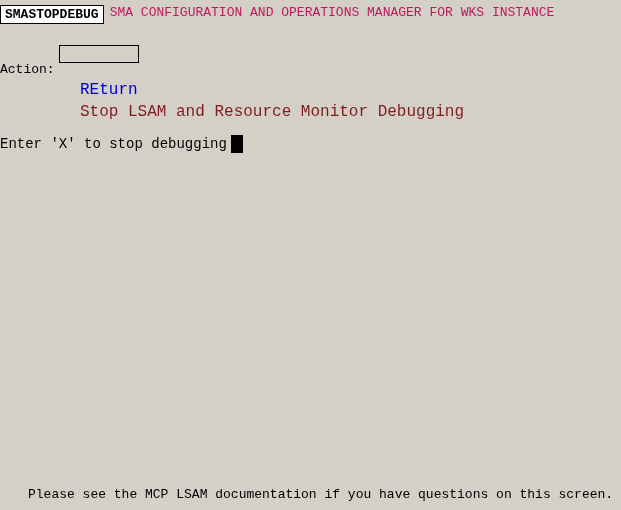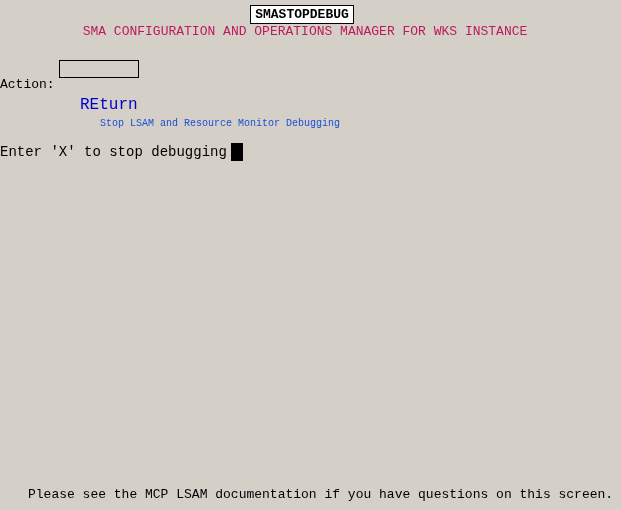--- a/index.html
+++ b/index.html
@@ -22,22 +22,22 @@
     .screen {
       width: 621px;
       height: 510px;
       background-color: #d4d0c8;
       padding: 0;
       position: relative;
     }
 
     .top-bar {
       display: flex;
-      flex-direction: column;
-      align-items: center;
+      flex-direction: row;
+      align-items: flex-start;
       padding: 5px 17px 3px 0;
       gap: 0;
     }
 
     .program-name {
       background-color: #ffffff;
       border: 1px solid #000000;
       padding: 1px 4px;
       font-family: 'Courier New', Courier, monospace;
       font-size: 13px;
@@ -81,23 +81,23 @@
 
     .return-label {
       font-family: 'Courier New', Courier, monospace;
       font-size: 16px;
       color: #0000cc;
       padding: 2px 0 2px 80px;
     }
 
     .menu-item {
       font-family: 'Courier New', Courier, monospace;
-      font-size: 10px;
-      color: #1d4ed8;
-      padding: 2px 0 2px 100px;
+      font-size: 16px;
+      color: #7f1d1d;
+      padding: 2px 0 2px 80px;
       cursor: pointer;
     }
 
     .instruction-row {
       display: flex;
       align-items: center;
       padding: 12px 0 4px 0;
     }
 
     .instruction-text {

